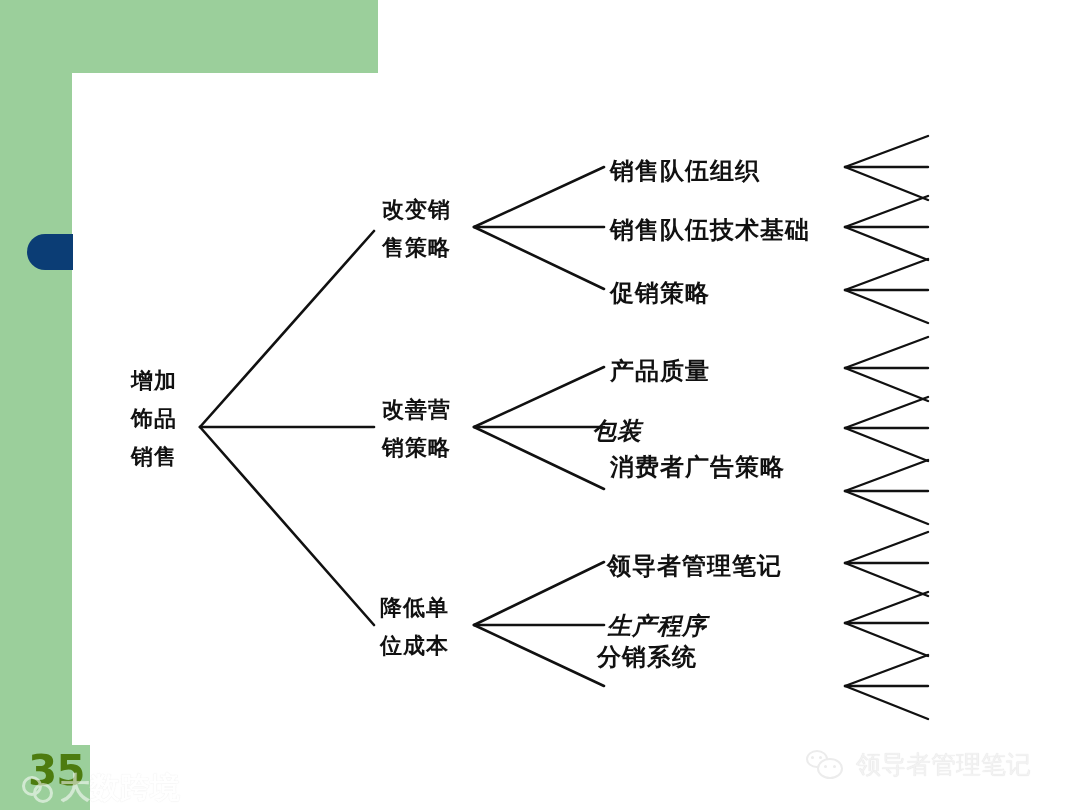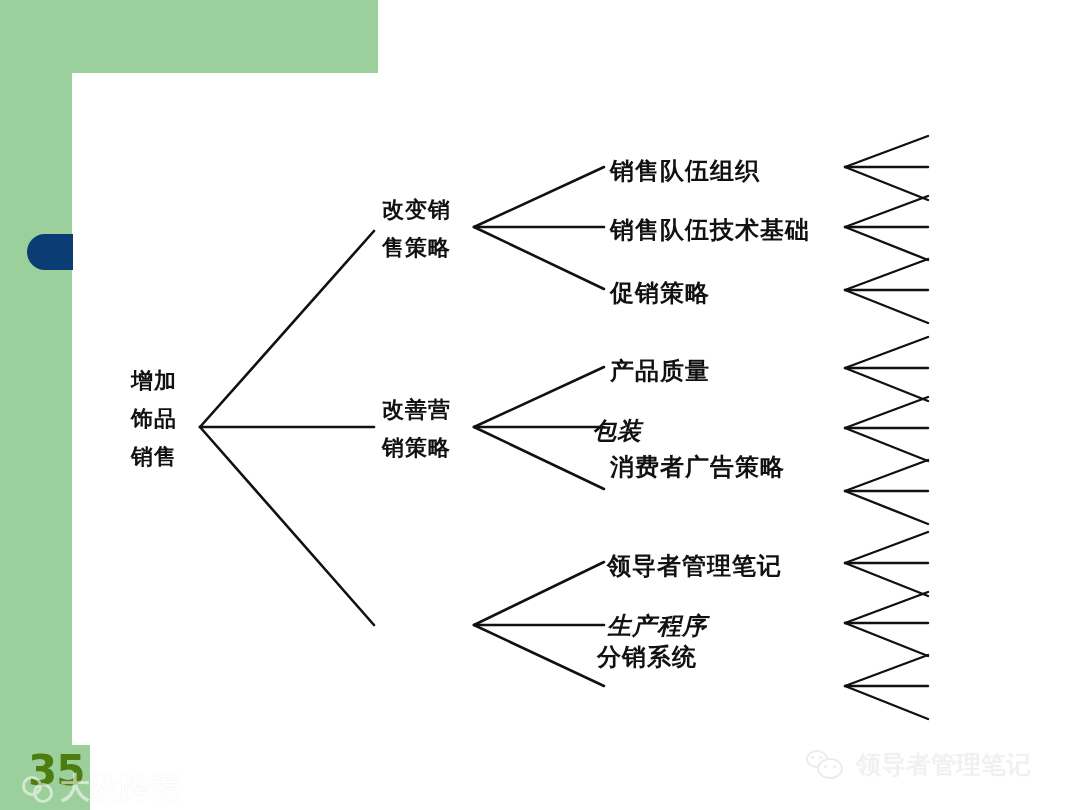--- a/index.html
+++ b/index.html
@@ -285,20 +285,24 @@
   <div class="node-label node-branch" style="left:382px; top:191px;">
     <div>改变销</div>
     <div>售策略</div>
   </div>
 
   <div class="node-label node-branch" style="left:382px; top:391px;">
     <div>改善营</div>
     <div>销策略</div>
   </div>
 
+  <div class="node-label node-branch" style="left:380px; top:589px;">
+    <div>降低单</div>
+    <div>位成本</div>
+  </div>
 
   <div class="node-label node-leaf" style="left:610px; top:152px;">销售队伍组织</div>
   <div class="node-label node-leaf" style="left:610px; top:211px;">销售队伍技术基础</div>
   <div class="node-label node-leaf" style="left:610px; top:274px;text-align:center;">促销策略</div>
 
   <div class="node-label node-leaf" style="left:610px; top:352px;">产品质量</div>
   <div class="node-label node-leaf" style="left:592px; top:412px;font-style:italic;">包装</div>
   <div class="node-label node-leaf" style="left:610px; top:448px;">消费者广告策略</div>
 
   <div class="node-label node-leaf" style="left:607px; top:547px;">领导者管理笔记</div>

